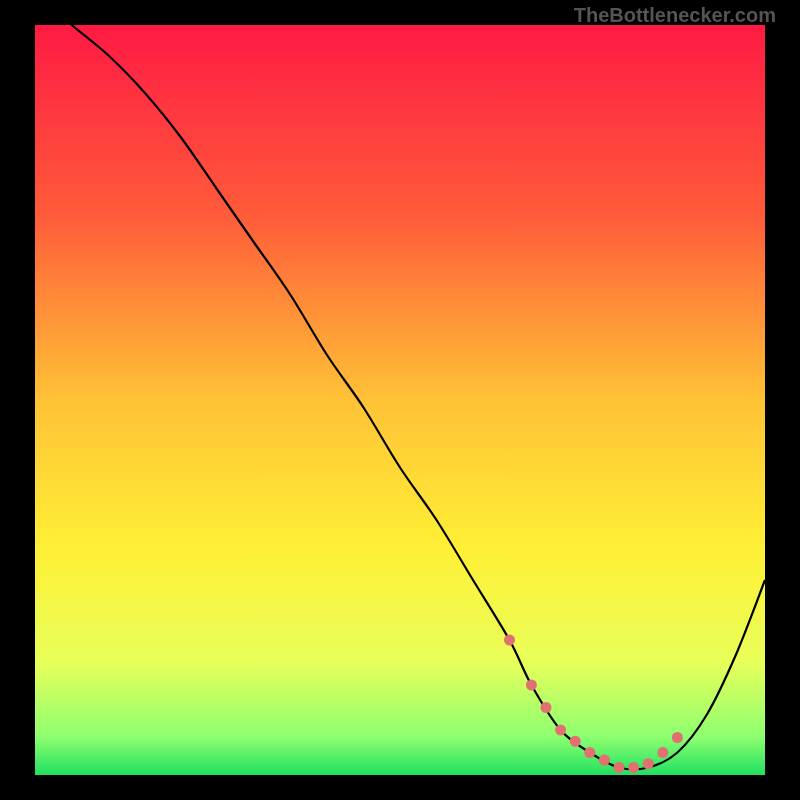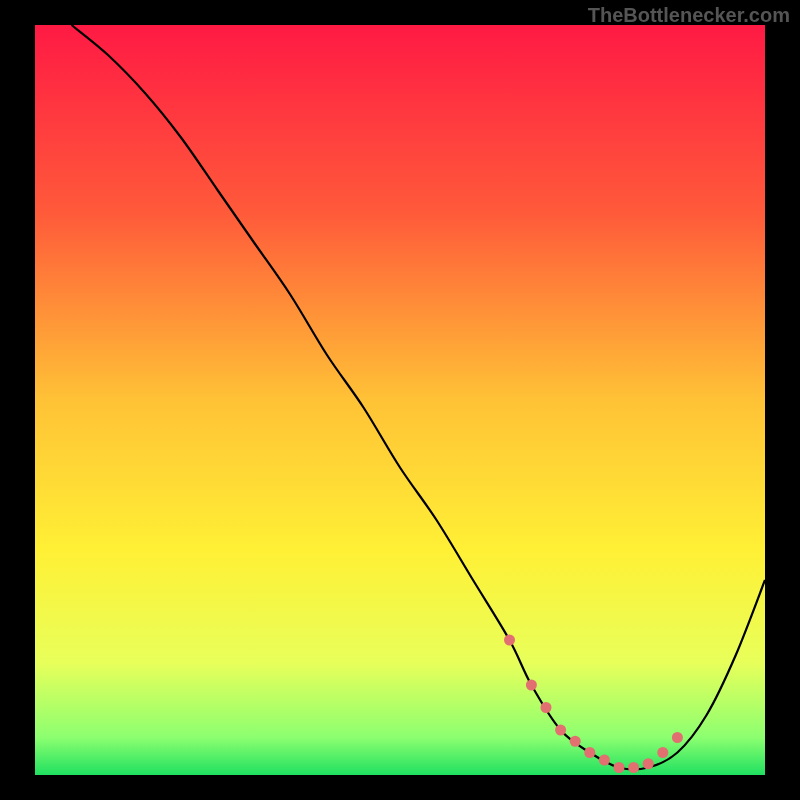--- a/index.html
+++ b/index.html
@@ -13,21 +13,21 @@
   }
   .container {
     position: relative;
     width: 800px;
     height: 800px;
     background: #000;
   }
   .watermark {
     position: absolute;
     top: 4px;
-    right: 10px;
+    right: 24px;
     color: #555;
     font-size: 20px;
     font-weight: bold;
     z-index: 10;
     margin-left: 36px;
   }
   .plot-area {
     position: absolute;
     left: 35px;
     top: 25px;

